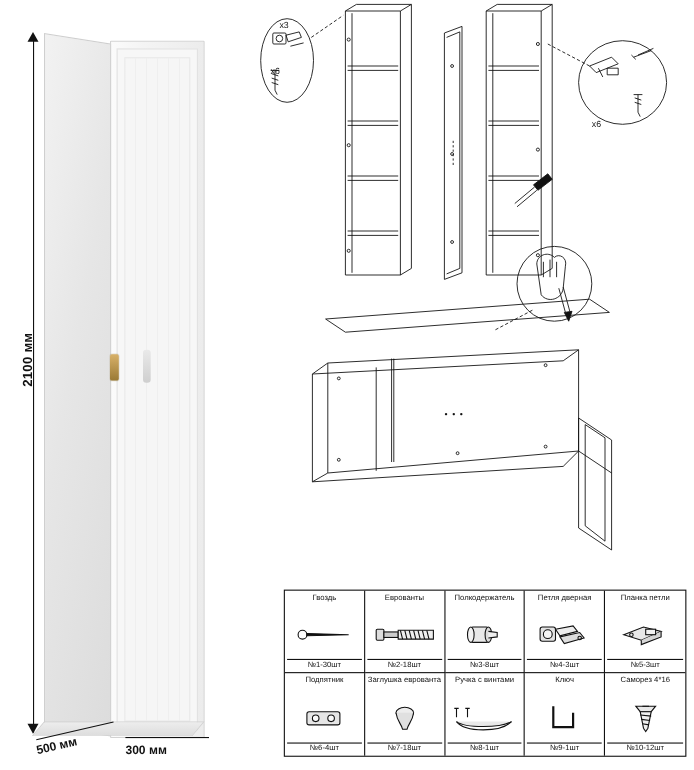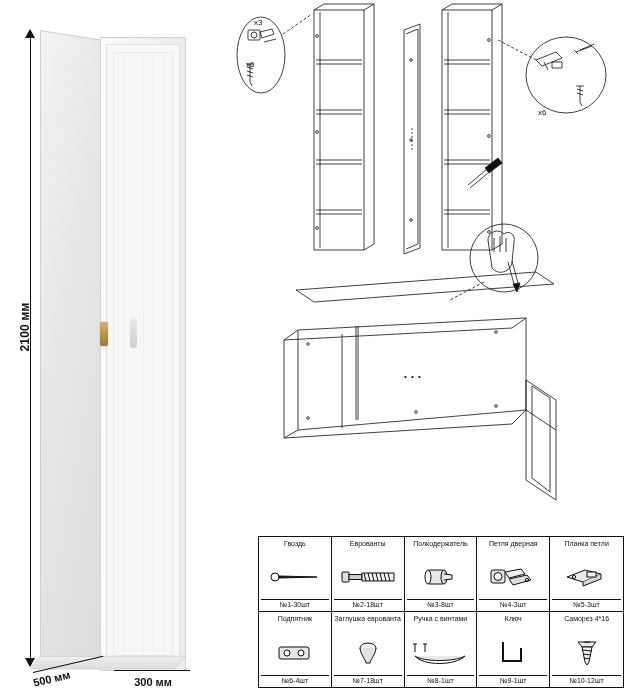--- a/index.html
+++ b/index.html
@@ -129,21 +129,21 @@
   .dim-d-label {
     position: absolute;
     left: 32px; top: 677px;
     font-size: 11px; font-weight: bold; color: #111;
     transform: rotate(-13deg);
     transform-origin: left top;
   }
   .dim-w-label {
     position: absolute;
     left: 114px; top: 676px;
-    width: 78px; text-align: center;
+    width: 78px; 
     font-size: 11px; font-weight: bold; color: #111;
   }
 
   
   #diagram-panel {
     position: absolute;
     left: 236px; top: 0;
     width: 395px; height: 611px;
   }
   svg.lineart { display:block; }

